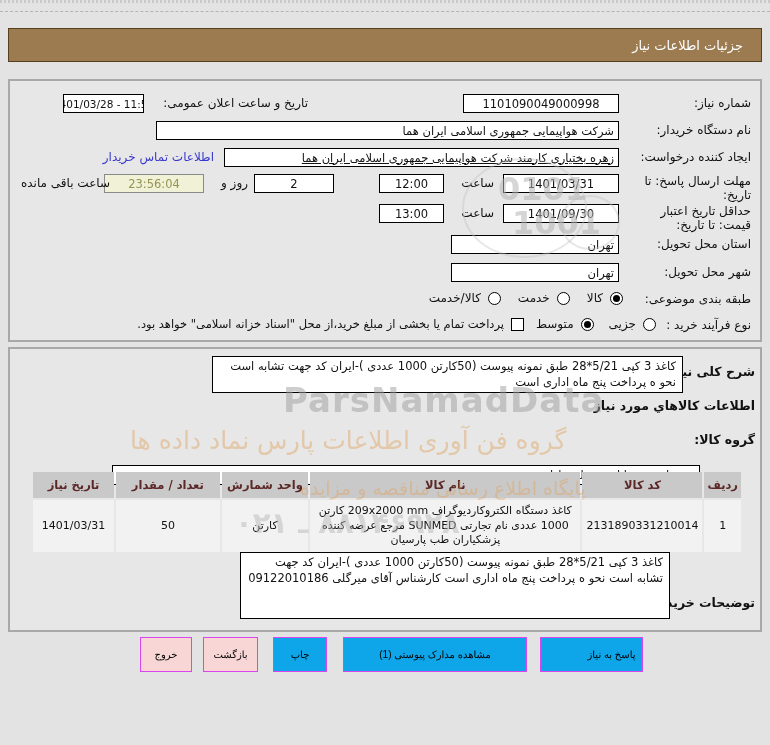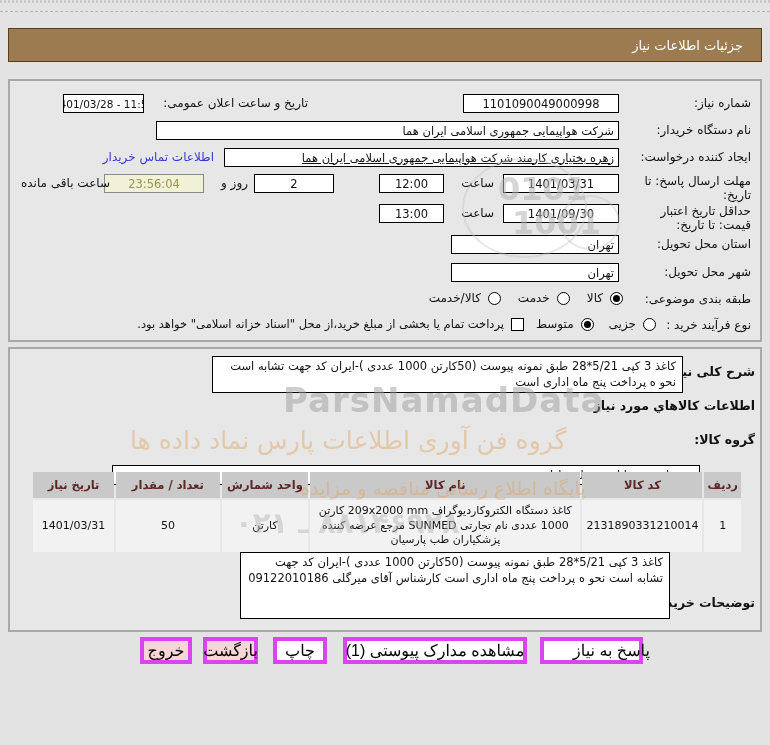--- a/index.html
+++ b/index.html
@@ -58,24 +58,24 @@
     font-size:11.5px; line-height:16px; padding:1px 6px; text-align:right; overflow:hidden; }
 
   
   .goods-table { position:absolute; border-collapse:separate; border-spacing:2px; }
   .goods-table th { background:#c9c9c9; color:#5c2727; font-weight:bold; font-size:11.5px;
     height:26px; padding:2px 3px; }
   .goods-table td { background:#f2f2f2; font-size:11px; text-align:center; padding:2px 4px;
     height:52px; line-height:14.5px; vertical-align:middle; }
 
   
-  .btn { position:absolute; top:637px; height:27px; border:4px solid #d946ef;
-    font-size:16px; display:flex; align-items:center; justify-content:center;
+  .btn { position:absolute; top:637px; height:35px; border:1px solid #d946ef;
+    font-size:10px; display:flex; align-items:center; justify-content:center;
     cursor:pointer; white-space:nowrap; }
-  .btn.green { background:#ffffff;text-align:center; }
+  .btn.green { background:#0ea5e9;text-align:center; }
   .btn.pink { background:#f8d6d6; }
 
   
   .wm { position:absolute; pointer-events:none; z-index:5; white-space:nowrap; }
   .wm-brand { font-size:34px; font-weight:bold; color:#9e9e9e; opacity:.5; letter-spacing:1px; direction:ltr; }
   .wm-digits { font-size:32px; font-weight:bold; color:#b5b5b5; opacity:.55; direction:ltr; }
   .wm-circle { border:2px solid #c2c2c2; border-radius:50%; opacity:.4; }
   .wm-orange { color:#dfa25f; opacity:.45; }
   .wm-phone { font-size:29px; font-weight:bold; color:#b4b4b4; opacity:.45; letter-spacing:2px; }
 </style>

